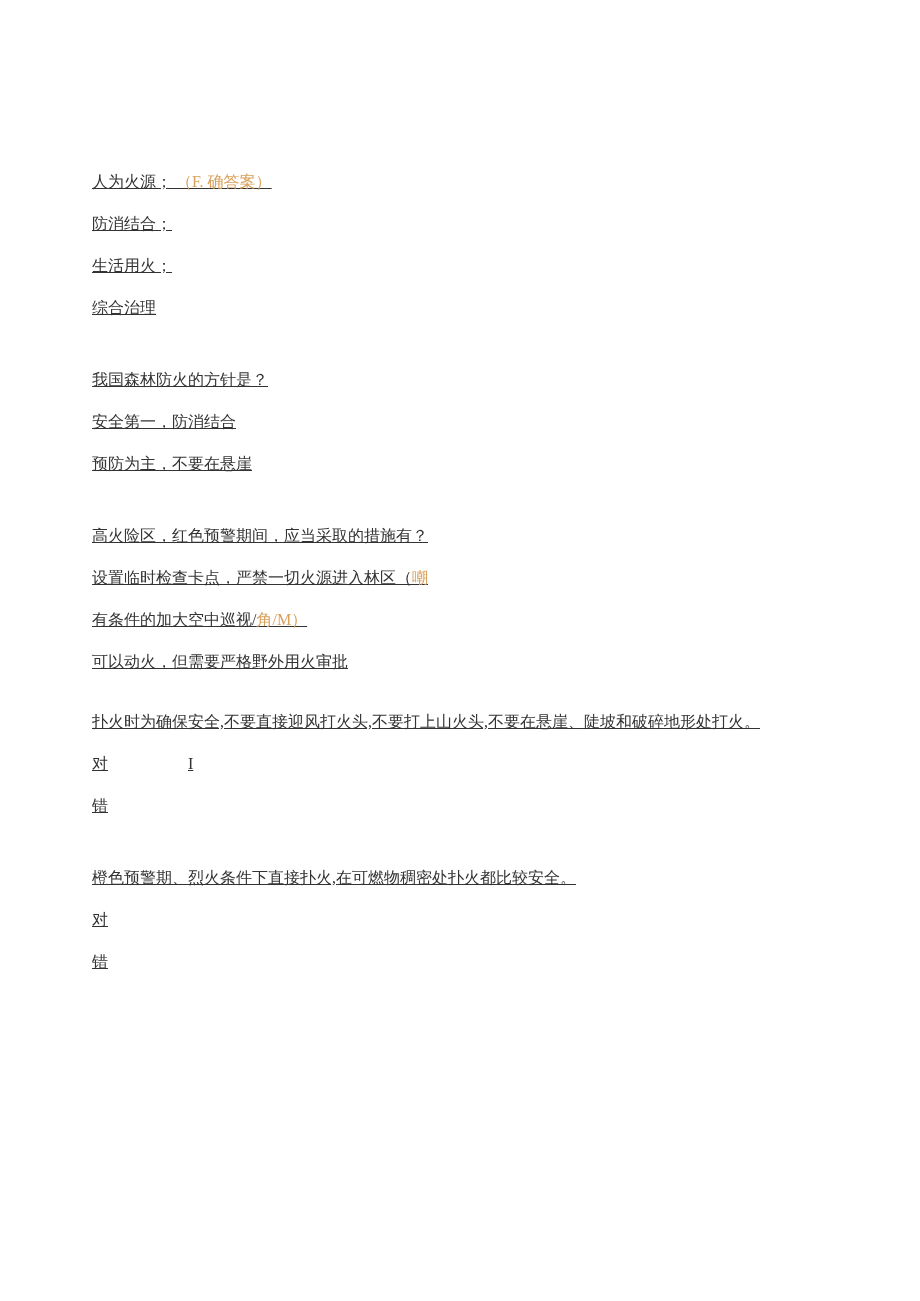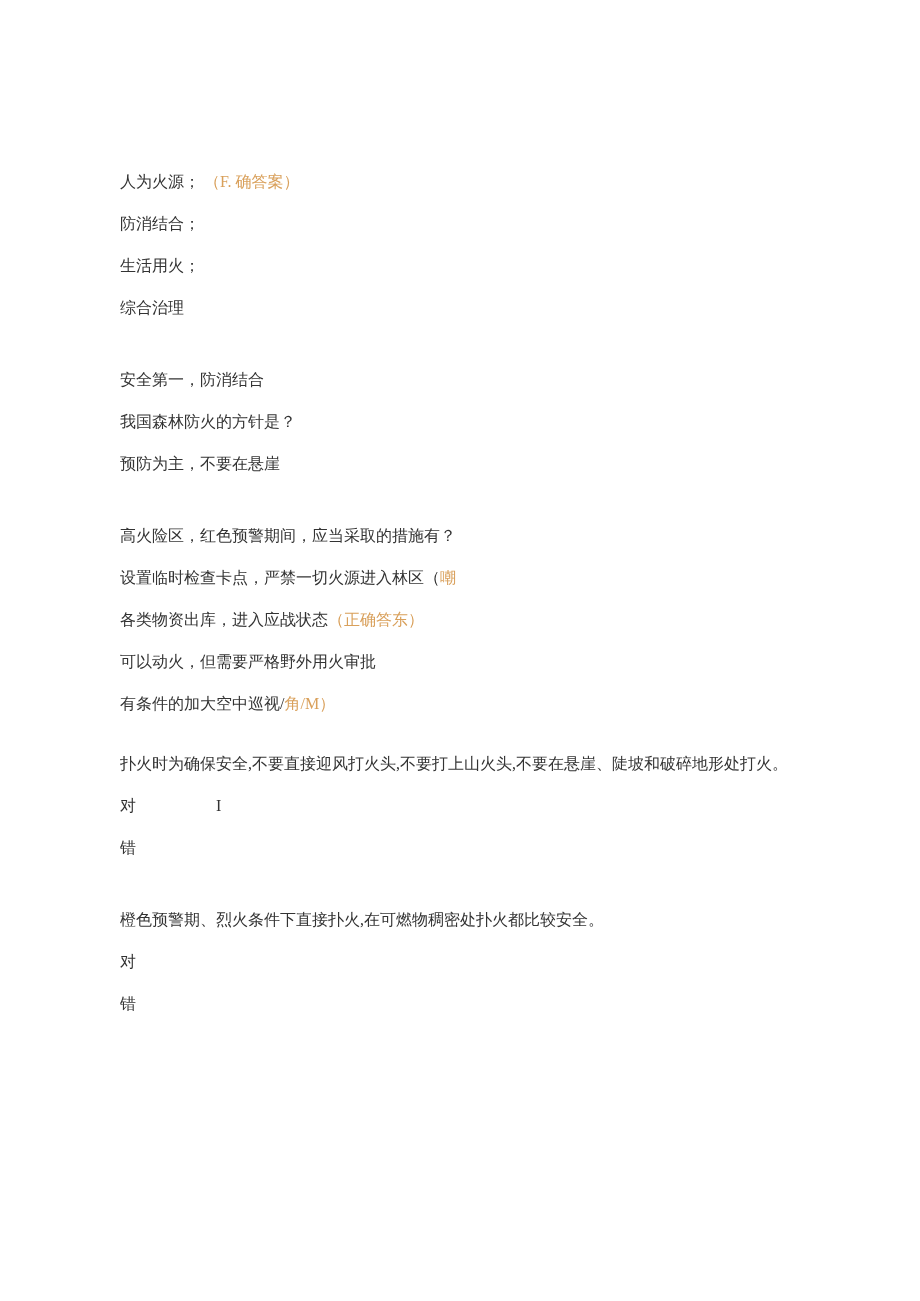--- a/index.html
+++ b/index.html
@@ -9,21 +9,22 @@
   }
   body {
     width: 920px;
     min-height: 1301px;
     font-family: "SimSun", "Songti SC", serif;
     font-size: 16px;
     color: #333333;
     line-height: 1.5;
   }
   .page {
-    padding: 170px 120px 120px 120px;
+    padding: 170px 120px 120px 92px;
+    text-decoration: underline;
   }
   .line {
     margin-bottom: 18px;
   }
   .block-gap {
     height: 30px;
   }
   .annotation {
     color: #d9a05b;
     font-family: "SimSun", "Songti SC", serif;
@@ -42,37 +43,34 @@
   <div class="line">
     <span>人为火源；</span>
     <span class="annotation">（F. 确答案）</span>
   </div>
   <div class="line">防消结合；</div>
   <div class="line">生活用火；</div>
   <div class="line">综合治理</div>
 
   <div class="block-gap"></div>
 
+  <div class="line">我国森林防火的方针是？</div>
   <div class="line">安全第一，防消结合</div>
-  <div class="line">我国森林防火的方针是？</div>
   <div class="line">预防为主，不要在悬崖</div>
 
   <div class="block-gap"></div>
 
   <div class="line">高火险区，红色预警期间，应当采取的措施有？</div>
   <div class="line">
     <span>设置临时检查卡点，严禁一切火源进入林区（</span><span class="annotation">嘲</span>
   </div>
   <div class="line">
-    <span>各类物资出库，进入应战状态</span><span class="annotation">（正确答东）</span>
+    <span>有条件的加大空中巡视/</span><span class="annotation">角/M）</span>
   </div>
   <div class="line">可以动火，但需要严格野外用火审批</div>
-  <div class="line">
-    <span>有条件的加大空中巡视/</span><span class="annotation">角/M）</span>
-  </div>
 
   <div class="block-gap" style="height:18px;"></div>
 
   <div class="line">扑火时为确保安全,不要直接迎风打火头,不要打上山火头,不要在悬崖、陡坡和破碎地形处打火。</div>
   <div class="line">
     <span>对</span><span class="inline-i"></span><span>I</span>
   </div>
   <div class="line">错</div>
 
   <div class="block-gap"></div>

